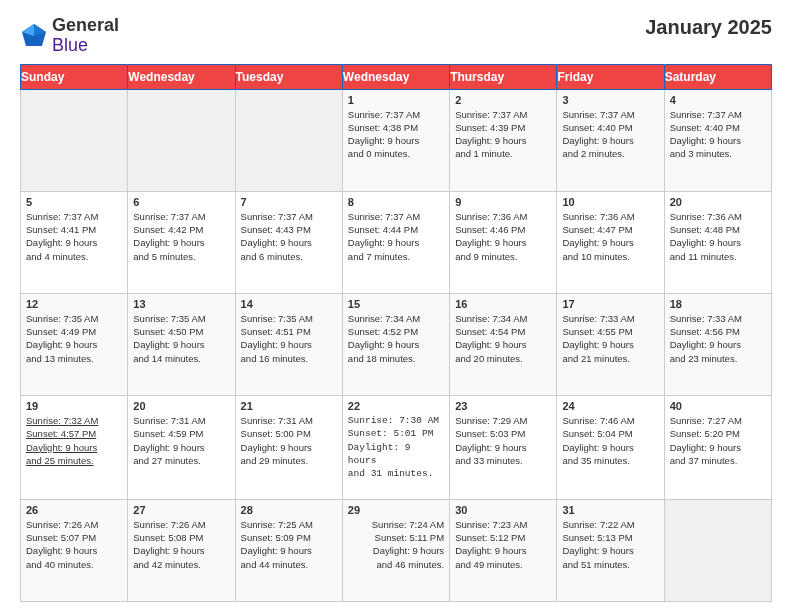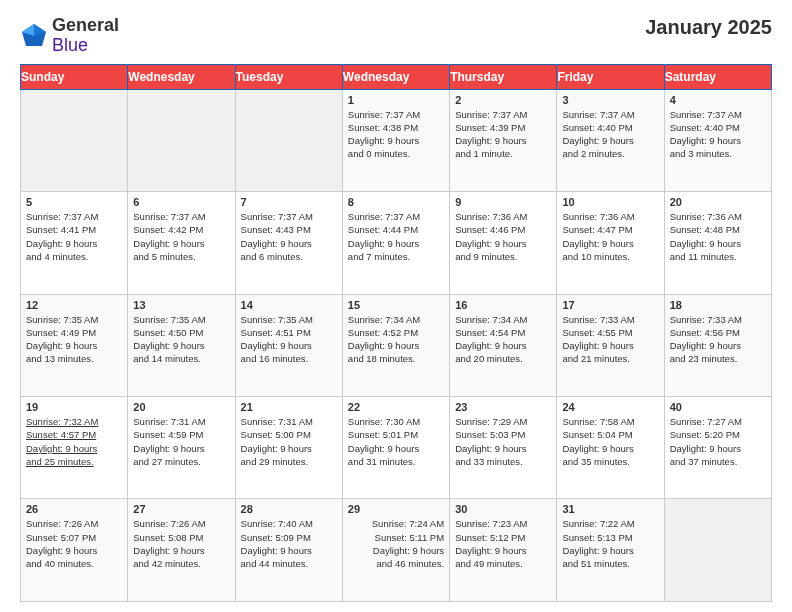--- a/index.html
+++ b/index.html
@@ -290,35 +290,35 @@
           </td>
           <td>
             <span class="day-num">21</span>
             <div class="day-info" style="white-space: pre-line;">Sunrise: 7:31 AM
 Sunset: 5:00 PM
 Daylight: 9 hours
 and 29 minutes.</div>
           </td>
           <td>
             <span class="day-num">22</span>
-            <div class="day-info" style="white-space: pre-line;">Sunrise: 7:30 AM
+            <div class="day-info" style="white-space: pre-line; font-family: Liberation Mono, monospace;">Sunrise: 7:30 AM
 Sunset: 5:01 PM
 Daylight: 9 hours
 and 31 minutes.</div>
           </td>
           <td>
             <span class="day-num">23</span>
             <div class="day-info" style="white-space: pre-line;">Sunrise: 7:29 AM
 Sunset: 5:03 PM
 Daylight: 9 hours
 and 33 minutes.</div>
           </td>
           <td>
             <span class="day-num">24</span>
-            <div class="day-info" style="white-space: pre-line;">Sunrise: 7:58 AM
+            <div class="day-info" style="white-space: pre-line;">Sunrise: 7:46 AM
 Sunset: 5:04 PM
 Daylight: 9 hours
 and 35 minutes.</div>
           </td>
           <td>
             <span class="day-num">40</span>
             <div class="day-info" style="white-space: pre-line;">Sunrise: 7:27 AM
 Sunset: 5:20 PM
 Daylight: 9 hours
 and 37 minutes.</div>
@@ -334,21 +334,21 @@
           </td>
           <td>
             <span class="day-num">27</span>
             <div class="day-info" style="white-space: pre-line;">Sunrise: 7:26 AM
 Sunset: 5:08 PM
 Daylight: 9 hours
 and 42 minutes.</div>
           </td>
           <td>
             <span class="day-num">28</span>
-            <div class="day-info" style="white-space: pre-line;">Sunrise: 7:40 AM
+            <div class="day-info" style="white-space: pre-line;">Sunrise: 7:25 AM
 Sunset: 5:09 PM
 Daylight: 9 hours
 and 44 minutes.</div>
           </td>
           <td>
             <span class="day-num">29</span>
             <div class="day-info" style="white-space: pre-line; text-align: right;">Sunrise: 7:24 AM
 Sunset: 5:11 PM
 Daylight: 9 hours
 and 46 minutes.</div>

